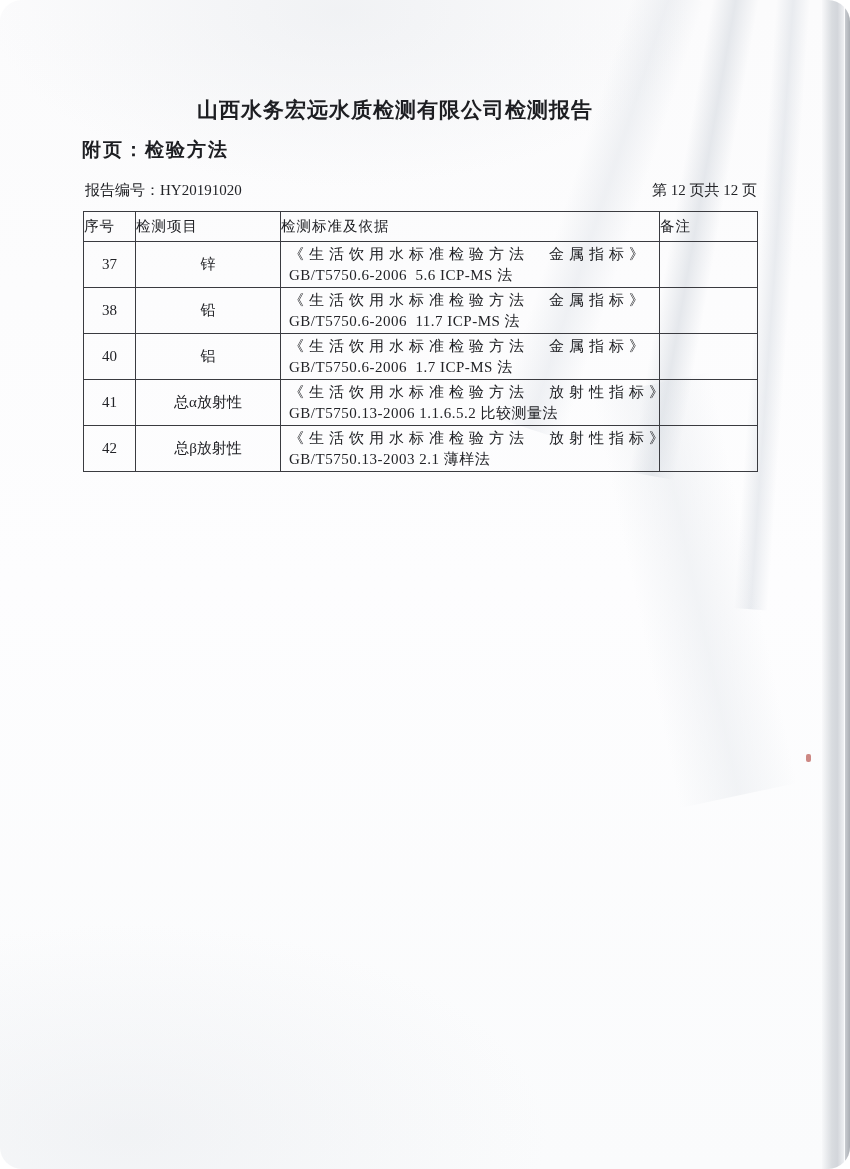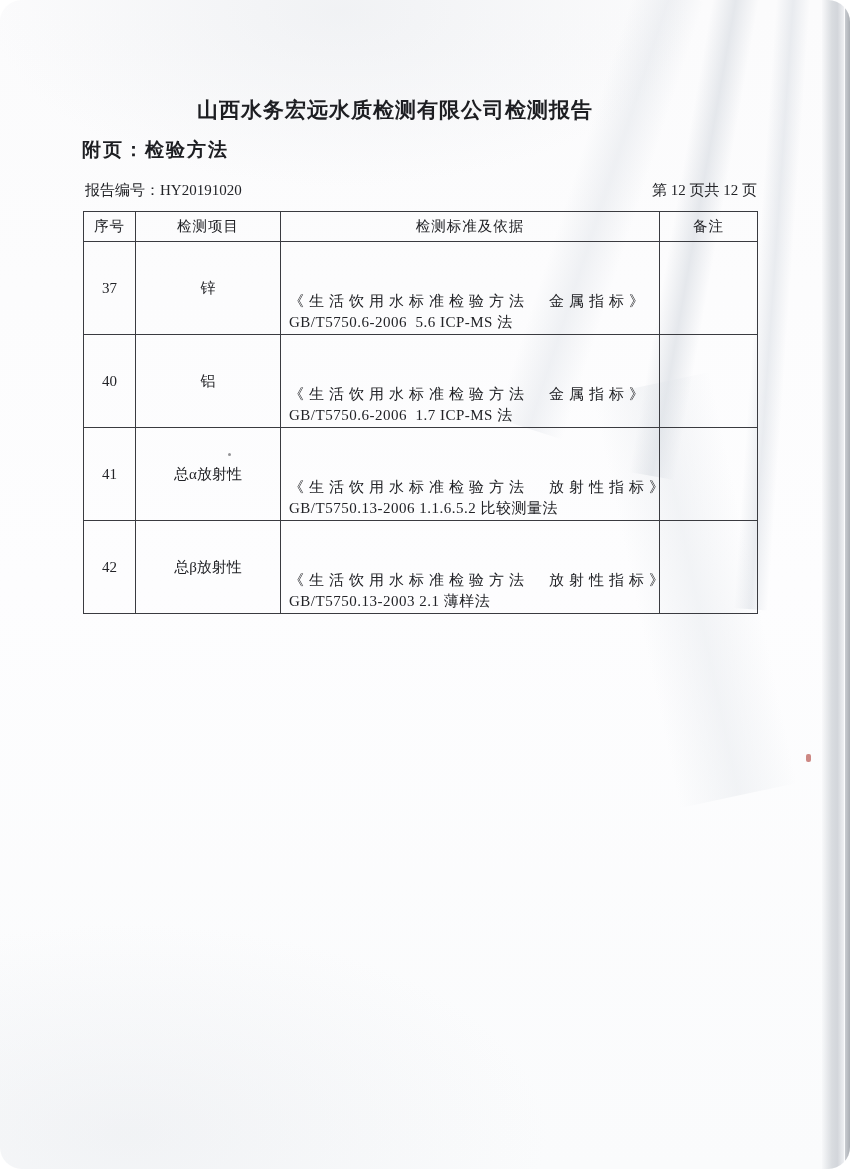--- a/index.html
+++ b/index.html
@@ -85,30 +85,30 @@
     table-layout: fixed;
     width: 674px;
     color: #222327;
   }
   table.methods th, table.methods td {
     border: 1px solid #3a3b40;
     vertical-align: middle;
     font-weight: normal;
     overflow: hidden;
   }
-  table.methods th { height: 30px; font-size: 14.5px; text-align: center; letter-spacing: 1px; }
+  table.methods th { height: 30px; font-size: 14.5px; text-align: left; letter-spacing: 1px; }
   table.methods td { height: 43px; font-size: 15px; }
   .col-no      { width: 52px; }
   .col-item    { width: 145px; }
   .col-std     { width: 379px; }
   .col-remark  { width: 98px; }
   td.seq, td.item { text-align: center; }
   td.std { padding: 2px 6px 2px 8px; text-align: left; }
   tr.tall td { height: 46px; }
-  .std-l1 { display: block; letter-spacing: 5px; white-space: nowrap; line-height: 21px; margin-top: 47px; }
+  .std-l1 { display: block; letter-spacing: 5px; white-space: nowrap; line-height: 21px; }
   .std-l2 { display: block; letter-spacing: 0.5px; white-space: pre; line-height: 20px; font-family: Liberation Serif, serif; }
 </style>
 </head>
 <body>
 
 <div class="page">
 
   <div class="crease crease-1"></div>
   <div class="crease crease-2"></div>
   <div class="crease crease-3"></div>
@@ -145,20 +145,29 @@
       <tr>
         <td class="seq">37</td>
         <td class="item">锌</td>
         <td class="std">
           <span class="std-l1">《生活饮用水标准检验方法　金属指标》</span>
           <span class="std-l2">GB/T5750.6-2006  5.6 ICP-MS 法</span>
         </td>
         <td class="remark"></td>
       </tr>
       <tr>
+        <td class="seq">38</td>
+        <td class="item">铅</td>
+        <td class="std">
+          <span class="std-l1">《生活饮用水标准检验方法　金属指标》</span>
+          <span class="std-l2">GB/T5750.6-2006  11.7 ICP-MS 法</span>
+        </td>
+        <td class="remark"></td>
+      </tr>
+      <tr>
         <td class="seq">40</td>
         <td class="item">铝</td>
         <td class="std">
           <span class="std-l1">《生活饮用水标准检验方法　金属指标》</span>
           <span class="std-l2">GB/T5750.6-2006  1.7 ICP-MS 法</span>
         </td>
         <td class="remark"></td>
       </tr>
       <tr class="tall">
         <td class="seq">41</td>

